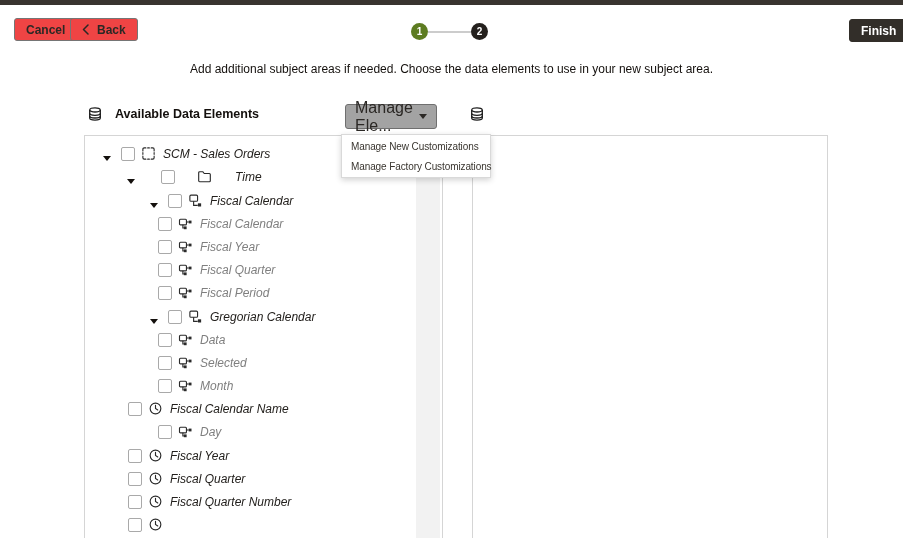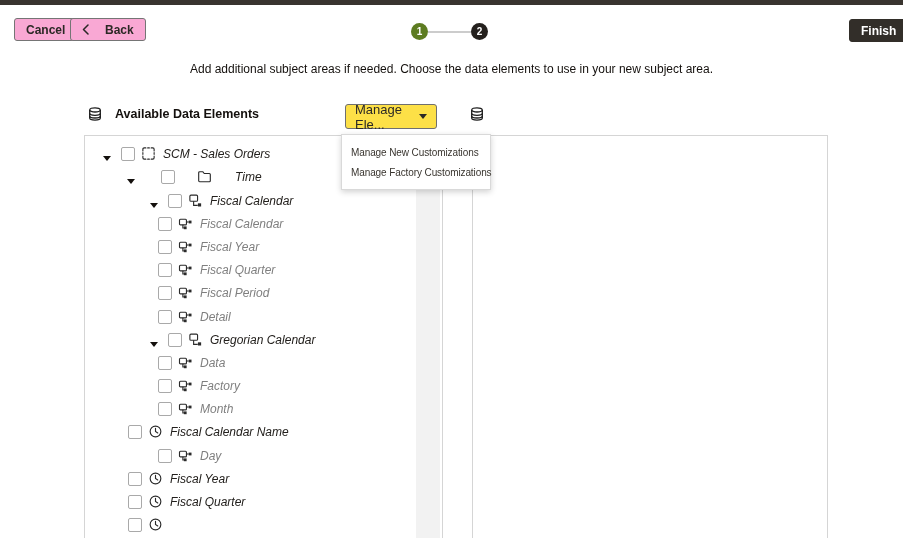--- a/index.html
+++ b/index.html
@@ -4,24 +4,24 @@
 <style>
   html,body{margin:0;padding:0;}
   body{
     width:903px;height:538px;position:relative;overflow:hidden;background:#fff;
     font-family:"Liberation Sans",sans-serif;-webkit-font-smoothing:antialiased;
   }
   .topstrip{position:absolute;left:0;top:0;width:100%;height:5px;background:#39342f;}
 
   
   .btn{position:absolute;height:23px;box-sizing:border-box;border:1px solid #757575;
-    border-radius:3px;background:#f9a8d4;color:#2b2825;font-size:12px;font-weight:700;
+    border-radius:3px;background:#ef4444;color:#2b2825;font-size:12px;font-weight:700;
     display:flex;align-items:center;justify-content:center;padding:0 11px;cursor:pointer;}
   .btn.cancel{left:14px;top:18px;}
-  .btn.back{left:70px;top:18px;gap:16px;}
+  .btn.back{left:70px;top:18px;gap:8px;}
   .btn.finish{left:849px;top:19px;background:#322e29;border-color:#322e29;color:#fff;}
   .chev{display:inline-flex;width:7px;height:11px;}
 
   
   .stepper{position:absolute;left:411px;top:23px;width:77px;display:flex;align-items:center;}
   .step{width:17px;height:17px;border-radius:50%;color:#fff;font-size:10px;font-weight:700;
     display:flex;align-items:center;justify-content:center;flex:none;cursor:pointer;}
   .step.s1{background:#5d7c21;}
   .step.s2{background:#24201d;}
   .conn{flex:1;height:2px;background:#cccccc;}
@@ -32,22 +32,22 @@
   
   .phdr{position:absolute;top:106px;display:flex;align-items:center;gap:12px;
     font-size:12.5px;font-weight:700;color:#14100d;}
   .phdr.avail{left:87px;}
   .phdr.sel{left:469px;}
   .hicon{display:inline-flex;width:16px;height:16px;}
   .hicon svg,.chev svg{width:100%;height:100%;}
 
   
   .managebtn{position:absolute;left:345px;top:104px;width:92px;height:25px;box-sizing:border-box;
-    border:1px solid #6f6f6f;border-radius:3px;background:#fde047;display:flex;align-items:center;
-    justify-content:space-between;padding:0 9px;font-size:13px;color:#2b2825;cursor:pointer;}
+    border:1px solid #6f6f6f;border-radius:3px;background:#a3a3a3;display:flex;align-items:center;
+    justify-content:space-between;padding:0 9px;font-size:16px;color:#2b2825;cursor:pointer;}
   .dcaret{width:0;height:0;border-left:4px solid transparent;border-right:4px solid transparent;
     border-top:5px solid #2b2825;}
 
   
   .panel{position:absolute;top:135px;background:#fff;border:1px solid #d5d5d5;box-sizing:border-box;}
   .panel.left{left:84px;width:359px;height:430px;}
   .panel.right{left:472px;width:356px;height:430px;}
   .sbtrack{position:absolute;top:0;right:2px;width:24px;height:100%;background:#f2f2f2;}
 
   
@@ -64,21 +64,21 @@
   .cb{width:14px;height:14px;box-sizing:border-box;border:1px solid #a9a9a9;border-radius:2px;
     background:#fff;margin-right:6px;flex:none;cursor:pointer;}
   .ticon{display:inline-flex;width:15px;height:15px;margin-right:7px;flex:none;}
   .ticon svg{width:100%;height:100%;}
   .tlabel{font-size:12px;white-space:nowrap;}
   .tone-dark{color:#23201d;}
   .tone-gray{color:#7f7f7f;}
 
   
   .menu{position:absolute;left:341px;top:134px;width:148px;background:#fff;border:1px solid #d9d9d9;
-    box-shadow:0 2px 6px rgba(0,0,0,0.18);padding:7px 0;z-index:20;}
+    box-shadow:0 2px 6px rgba(0,0,0,0.18);padding:1px 0;z-index:20;}
   .menu-item{height:20px;display:flex;align-items:center;padding:0 9px;font-size:10px;
     letter-spacing:-0.1px;color:#39352f;cursor:pointer;white-space:nowrap;}
 </style>
 </head>
 <body>
 
 <div class="topstrip"></div>
 
 <div class="btn cancel">Cancel</div>
 
@@ -212,33 +212,20 @@
           <svg viewBox="0 0 16 16" fill="none" stroke="#2a2a2a" stroke-width="1.2">
             <rect x="1.6" y="3.4" width="7.4" height="6" rx="1"></rect>
             <path d="M9 6.4 h2.4"></path>
             <rect x="11.4" y="4.9" width="3" height="3" fill="#2a2a2a" stroke="none"></rect>
             <path d="M5.2 9.4 v3.2 h1"></path>
             <rect x="6.2" y="11.1" width="3" height="3" fill="#2a2a2a" stroke="none"></rect>
           </svg>
         </span>
         <span class="tlabel tone-gray">Fiscal Period</span>
       </div>
-      <div class="trow leaf3">
-        <span class="cb"></span>
-        <span class="ticon">
-          <svg viewBox="0 0 16 16" fill="none" stroke="#2a2a2a" stroke-width="1.2">
-            <rect x="1.6" y="3.4" width="7.4" height="6" rx="1"></rect>
-            <path d="M9 6.4 h2.4"></path>
-            <rect x="11.4" y="4.9" width="3" height="3" fill="#2a2a2a" stroke="none"></rect>
-            <path d="M5.2 9.4 v3.2 h1"></path>
-            <rect x="6.2" y="11.1" width="3" height="3" fill="#2a2a2a" stroke="none"></rect>
-          </svg>
-        </span>
-        <span class="tlabel tone-gray">Detail</span>
-      </div>
       <div class="trow exp2">
         <span class="caret"></span>
         <span class="cb"></span>
         <span class="ticon">
           <svg viewBox="0 0 16 16" fill="none" stroke="#2a2a2a" stroke-width="1.2">
             <rect x="2" y="2.2" width="8.2" height="6.6" rx="1.2"></rect>
             <path d="M6 8.8 v4.4 h4.4"></path>
             <rect x="10.6" y="11" width="3.4" height="3.4" fill="#2a2a2a" stroke="none"></rect>
           </svg>
         </span>
@@ -261,21 +248,21 @@
         <span class="cb"></span>
         <span class="ticon">
           <svg viewBox="0 0 16 16" fill="none" stroke="#2a2a2a" stroke-width="1.2">
             <rect x="1.6" y="3.4" width="7.4" height="6" rx="1"></rect>
             <path d="M9 6.4 h2.4"></path>
             <rect x="11.4" y="4.9" width="3" height="3" fill="#2a2a2a" stroke="none"></rect>
             <path d="M5.2 9.4 v3.2 h1"></path>
             <rect x="6.2" y="11.1" width="3" height="3" fill="#2a2a2a" stroke="none"></rect>
           </svg>
         </span>
-        <span class="tlabel tone-gray">Factory</span>
+        <span class="tlabel tone-gray">Selected</span>
       </div>
       <div class="trow leaf3">
         <span class="cb"></span>
         <span class="ticon">
           <svg viewBox="0 0 16 16" fill="none" stroke="#2a2a2a" stroke-width="1.2">
             <rect x="1.6" y="3.4" width="7.4" height="6" rx="1"></rect>
             <path d="M9 6.4 h2.4"></path>
             <rect x="11.4" y="4.9" width="3" height="3" fill="#2a2a2a" stroke="none"></rect>
             <path d="M5.2 9.4 v3.2 h1"></path>
             <rect x="6.2" y="11.1" width="3" height="3" fill="#2a2a2a" stroke="none"></rect>
@@ -318,20 +305,30 @@
       </div>
       <div class="trow leaf2">
         <span class="cb"></span>
         <span class="ticon">
           <svg viewBox="0 0 16 16" fill="none" stroke="#2a2a2a" stroke-width="1.2" stroke-linecap="round">
             <circle cx="8" cy="8" r="5.7"></circle>
             <path d="M8 4.7 V8 l2.4 1.5"></path>
           </svg>
         </span>
         <span class="tlabel tone-dark">Fiscal Quarter</span>
+      </div>
+      <div class="trow leaf2">
+        <span class="cb"></span>
+        <span class="ticon">
+          <svg viewBox="0 0 16 16" fill="none" stroke="#2a2a2a" stroke-width="1.2" stroke-linecap="round">
+            <circle cx="8" cy="8" r="5.7"></circle>
+            <path d="M8 4.7 V8 l2.4 1.5"></path>
+          </svg>
+        </span>
+        <span class="tlabel tone-dark">Fiscal Quarter Number</span>
       </div>
       <div class="trow leaf2">
         <span class="cb"></span>
         <span class="ticon">
           <svg viewBox="0 0 16 16" fill="none" stroke="#2a2a2a" stroke-width="1.2" stroke-linecap="round">
             <circle cx="8" cy="8" r="5.7"></circle>
             <path d="M8 4.7 V8 l2.4 1.5"></path>
           </svg>
         </span>
         <span class="tlabel tone-dark"></span>

